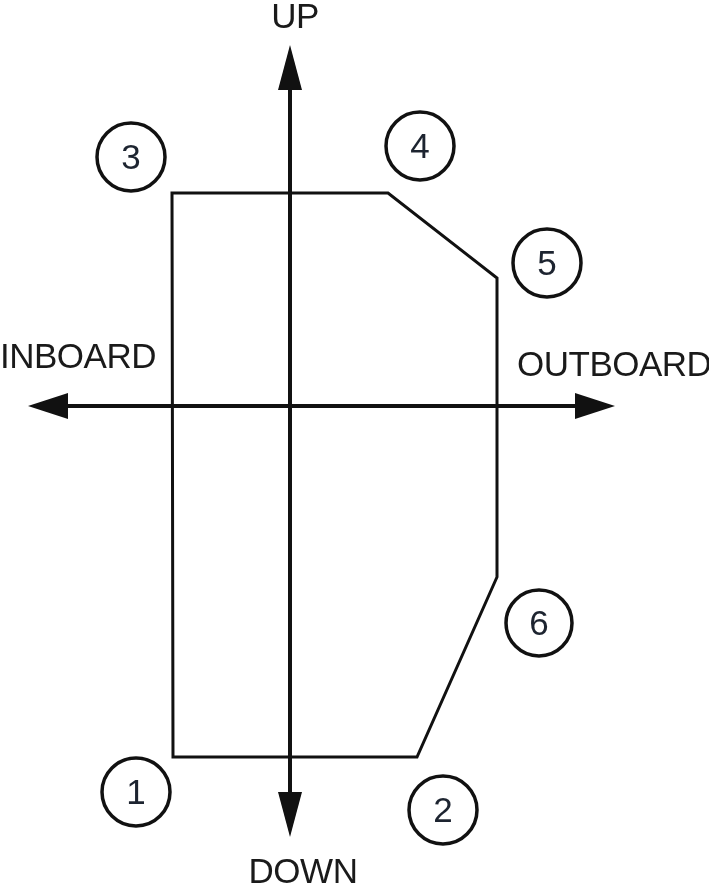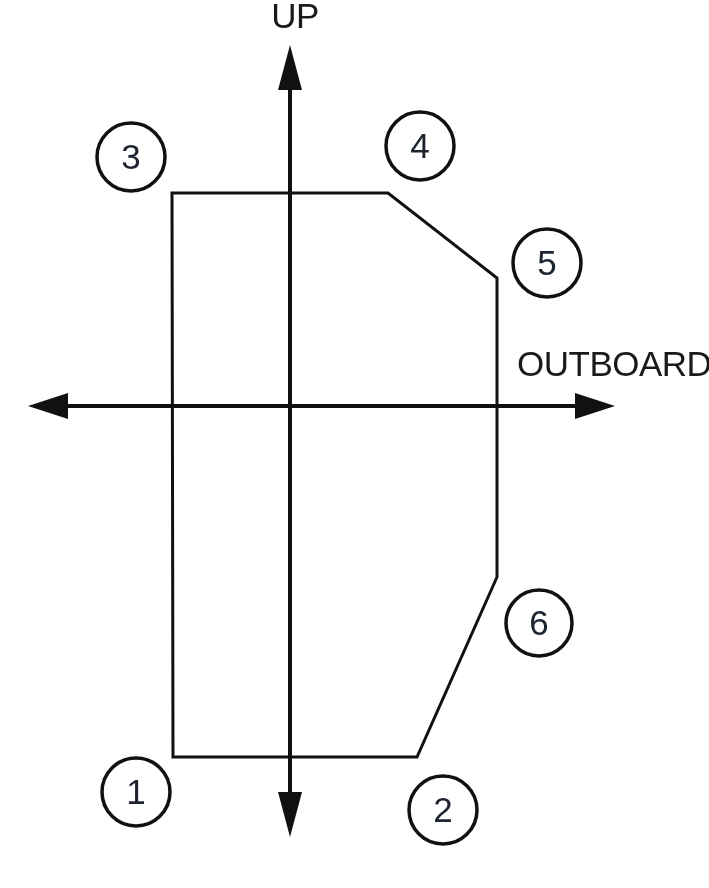--- a/index.html
+++ b/index.html
@@ -83,14 +83,16 @@
       <g>
         <circle cx="547" cy="263" r="34" fill="#ffffff" stroke="#111111" stroke-width="3.5"></circle>
         <text x="547" y="275" text-anchor="middle" fill="#1d2430" class="callout-number-text">5</text>
       </g>
       <g>
         <circle cx="539" cy="623" r="33" fill="#ffffff" stroke="#111111" stroke-width="3.5"></circle>
         <text x="539" y="635" text-anchor="middle" fill="#1d2430" class="callout-number-text">6</text>
       </g>
     </svg>
   <div class="axis-label label-up">UP</div>
+  <div class="axis-label label-down">DOWN</div>
+  <div class="axis-label label-inboard">INBOARD</div>
   <div class="axis-label label-outboard">OUTBOARD</div>
 </div>
 
 </body></html>

